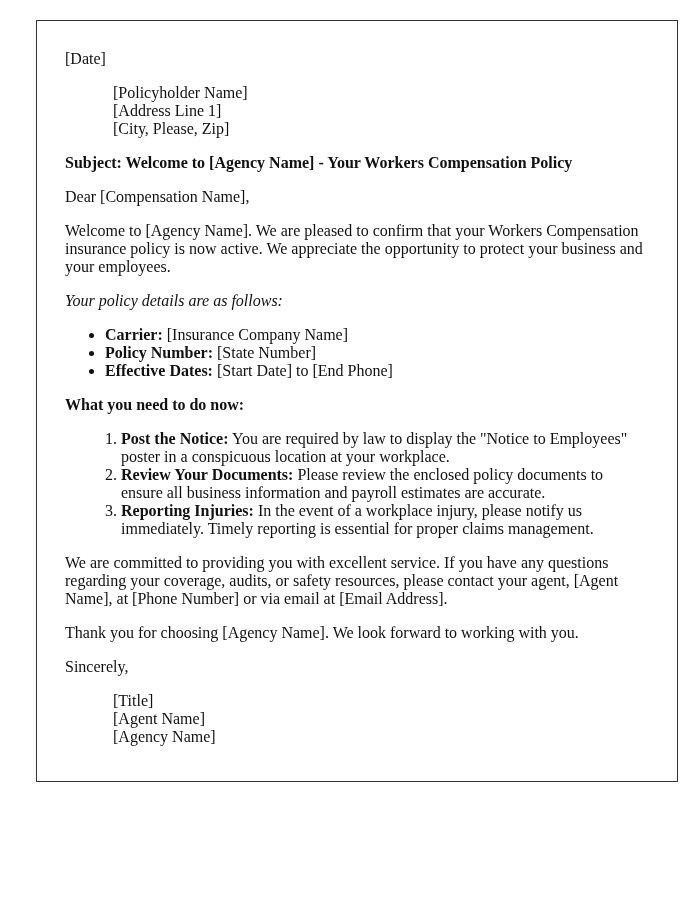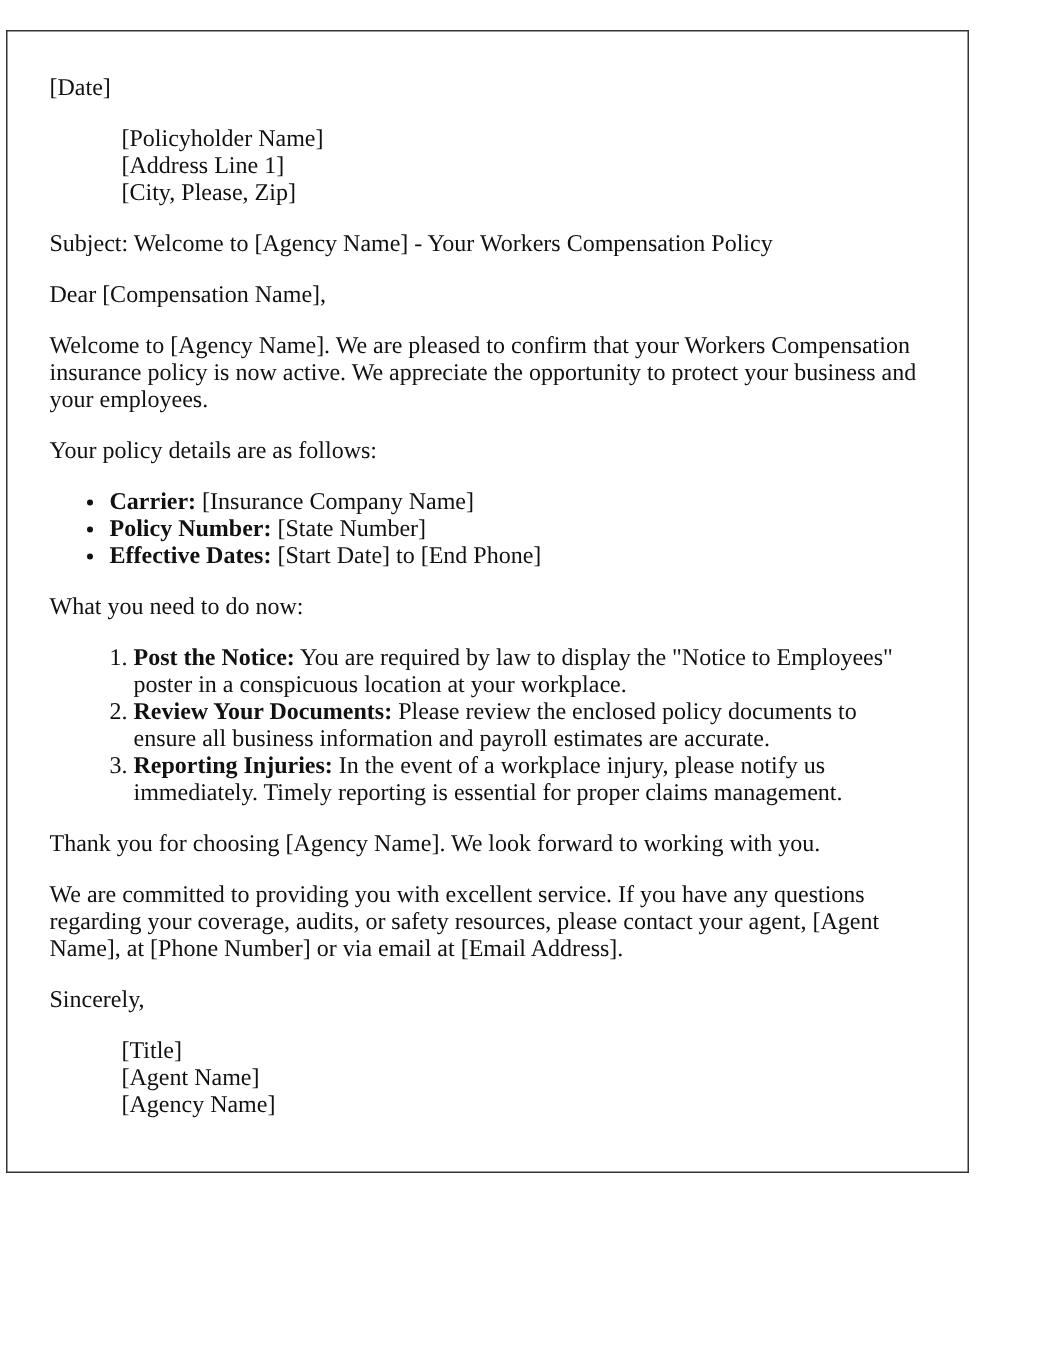--- a/index.html
+++ b/index.html
@@ -2,30 +2,30 @@
 <html><head>
 <meta charset="utf-8">
 <style>
   html, body { margin: 0; padding: 0; background: #ffffff; }
   body {
     width: 700px; height: 900px; position: relative;
     font-family: "Liberation Serif", "DejaVu Serif", serif;
     font-size: 16px; line-height: 18px; color: #111111;
   }
   .letter {
-    position: absolute; left: 4px; top: 20px;
+    position: absolute; left: 36px; top: 20px;
     width: 583px; min-height: 700px;
     border: 1px solid #333333;
     padding: 29px 29px 27px 28px;
     box-sizing: content-box;
     height: 704px;
   }
   p { margin: 0 0 16px 0; }
   .block-lines span { display: block; margin-left: 48px; }
-  .bold { font-weight: normal; }
+  .bold { font-weight: bold; }
   ul, ol { margin: 0 0 16px 0; padding-left: 40px; }
   li { margin: 0; }
   ul li { list-style-type: disc; }
   ol li { list-style-type: decimal; margin-left: 16px; }
 </style>
 </head>
 <body>
 
 <div class="letter">
   <p>[Date]</p>
@@ -35,39 +35,39 @@
     <span>[Address Line 1]</span>
     <span>[City, Please, Zip]</span>
   </p>
 
   <p class="bold">Subject: Welcome to [Agency Name] - Your Workers Compensation Policy</p>
 
   <p>Dear [Compensation Name],</p>
 
   <p>Welcome to [Agency Name]. We are pleased to confirm that your Workers Compensation insurance policy is now active. We appreciate the opportunity to protect your business and your employees.</p>
 
-  <p style="margin-bottom:16px;">Your policy details are as follows:</p>
+  <p style="margin-bottom:16px;font-style:italic;">Your policy details are as follows:</p>
 
   <ul>
     <li><b>Carrier:</b><span> [Insurance Company Name]</span></li>
     <li><b>Policy Number:</b><span> [State Number]</span></li>
     <li><b>Effective Dates:</b><span> [Start Date] to [End Phone]</span></li>
   </ul>
 
   <p class="bold">What you need to do now:</p>
 
   <ol>
     <li><b>Post the Notice:</b><span> You are required by law to display the "Notice to Employees" poster in a conspicuous location at your workplace.</span></li>
     <li><b>Review Your Documents:</b><span> Please review the enclosed policy documents to ensure all business information and payroll estimates are accurate.</span></li>
     <li><b>Reporting Injuries:</b><span> In the event of a workplace injury, please notify us immediately. Timely reporting is essential for proper claims management.</span></li>
   </ol>
 
+  <p>We are committed to providing you with excellent service. If you have any questions regarding your coverage, audits, or safety resources, please contact your agent, [Agent Name], at [Phone Number] or via email at [Email Address].</p>
+
   <p>Thank you for choosing [Agency Name]. We look forward to working with you.</p>
-
-  <p>We are committed to providing you with excellent service. If you have any questions regarding your coverage, audits, or safety resources, please contact your agent, [Agent Name], at [Phone Number] or via email at [Email Address].</p>
 
   <p>Sincerely,</p>
 
   <p class="block-lines">
     <span>[Title]</span>
     <span>[Agent Name]</span>
     <span>[Agency Name]</span>
   </p>
 </div>
 

